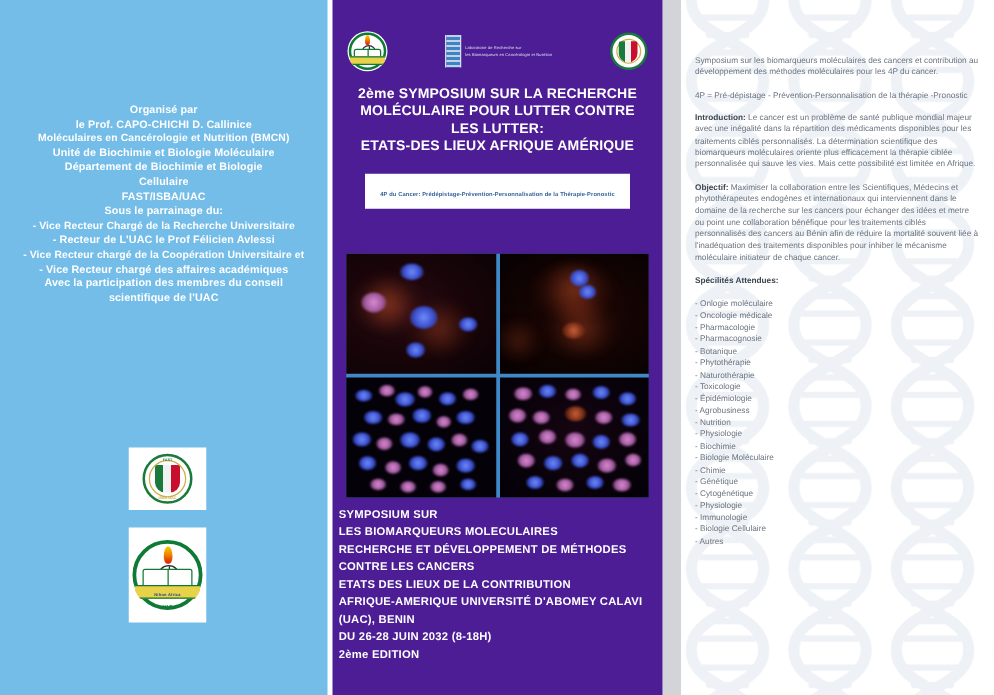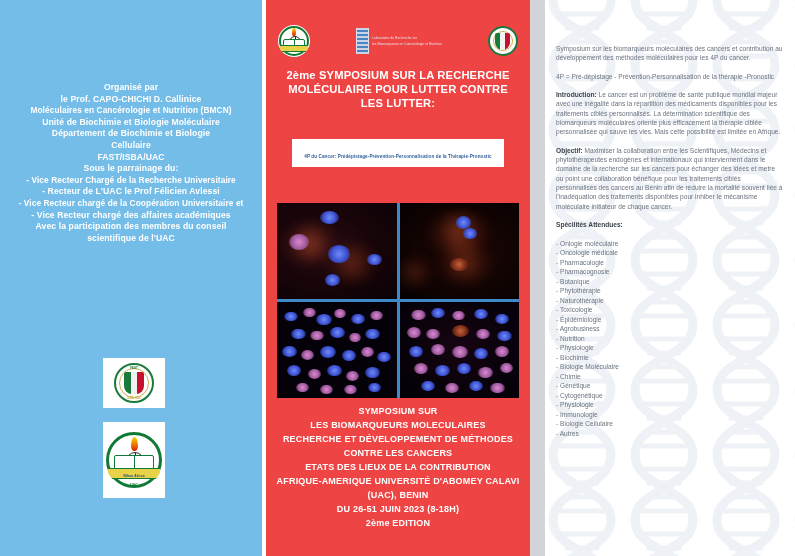--- a/index.html
+++ b/index.html
@@ -130,21 +130,21 @@
     text-align:center;font-size:3.6px;color:#0f7a35;font-weight:bold;
   }
 
   
   .gap-left{flex:0 0 4px;background:#ffffff;height:556px;}
 
   
   .panel-center{
     position:relative;
     width:264px;height:556px;flex:0 0 264px;
-    background:#ef4444;
+    background:#4c1d95;
     overflow:hidden;
   }
   .center-logos{
     position:absolute;top:18px;left:0;right:0;height:46px;
     display:flex;align-items:center;justify-content:space-between;
     padding:0 12px;box-sizing:border-box;
   }
   .logo-bmcn{
     display:flex;align-items:center;gap:3px;
     opacity:0.95;
@@ -200,21 +200,21 @@
 
   .nuc{position:absolute;border-radius:50%;filter:blur(0.7px);}
   .nuc.blue{background:radial-gradient(circle,#6f8cf5 0%,#3a4fd0 55%,rgba(26,35,120,0) 100%);}
   .nuc.pink{background:radial-gradient(circle,#d98ad0 0%,#a05a9e 55%,rgba(90,35,90,0) 100%);}
   .nuc.red{background:radial-gradient(circle,#c5603a 0%,#7d2f18 55%,rgba(70,20,10,0) 100%);}
   .haze{position:absolute;border-radius:50%;filter:blur(4px);}
   .haze.r{background:radial-gradient(circle,rgba(200,80,40,0.55) 0%,rgba(120,35,15,0.15) 60%,rgba(0,0,0,0) 100%);}
 
   .center-bottom{
     position:absolute;top:404px;left:0;right:0;
-    text-align:center;color:#ffffff;font-weight:bold;
+    text-align:left;color:#ffffff;font-weight:bold;
     font-size:9px;line-height:14px;
     padding:0 5px;box-sizing:border-box;
     letter-spacing:0.2px;
   }
   .center-bottom .bl{display:block;white-space:nowrap;}
 
   
   .strip{flex:0 0 15px;background:#d2d4d7;height:556px;}
 
   
@@ -321,20 +321,21 @@
         <div class="emblem-fast" style="width:30px;height:30px;">
           <div class="shield" style="width:15px;height:17px;"></div>
         </div>
       </div>
     </div>
 
     <div class="center-title">
       <span class="tl">2ème SYMPOSIUM SUR LA RECHERCHE</span>
       <span class="tl">MOLÉCULAIRE POUR LUTTER CONTRE</span>
       <span class="tl">LES LUTTER:</span>
+      <span class="tl">ETATS-DES LIEUX AFRIQUE AMÉRIQUE</span>
     </div>
 
     <div class="center-banner">
       <span>4P du Cancer: Prédépistage-Prévention-Personnalisation de la Thérapie-Pronostic</span>
     </div>
 
     <div class="img-grid">
 
       <div class="cell cell-a">
         <div class="haze r" style="left:5%;top:20%;width:45%;height:45%;"></div>
@@ -414,21 +415,21 @@
     </div>
 
     <div class="center-bottom">
       <span class="bl">SYMPOSIUM SUR</span>
       <span class="bl">LES BIOMARQUEURS MOLECULAIRES</span>
       <span class="bl">RECHERCHE ET DÉVELOPPEMENT DE MÉTHODES</span>
       <span class="bl">CONTRE LES CANCERS</span>
       <span class="bl">ETATS DES LIEUX DE LA CONTRIBUTION</span>
       <span class="bl">AFRIQUE-AMERIQUE  UNIVERSITÉ  D'ABOMEY  CALAVI</span>
       <span class="bl">(UAC), BENIN</span>
-      <span class="bl">DU 26-51 JUIN 2023 (8-18H)</span>
+      <span class="bl">DU 26-28 JUIN 2032 (8-18H)</span>
       <span class="bl">2ème EDITION</span>
     </div>
 
   </div>
 
   <div class="strip"></div>
 
   <div class="panel-right">
 
     <svg class="dna-bg" viewBox="0 0 250 556" preserveAspectRatio="none">

